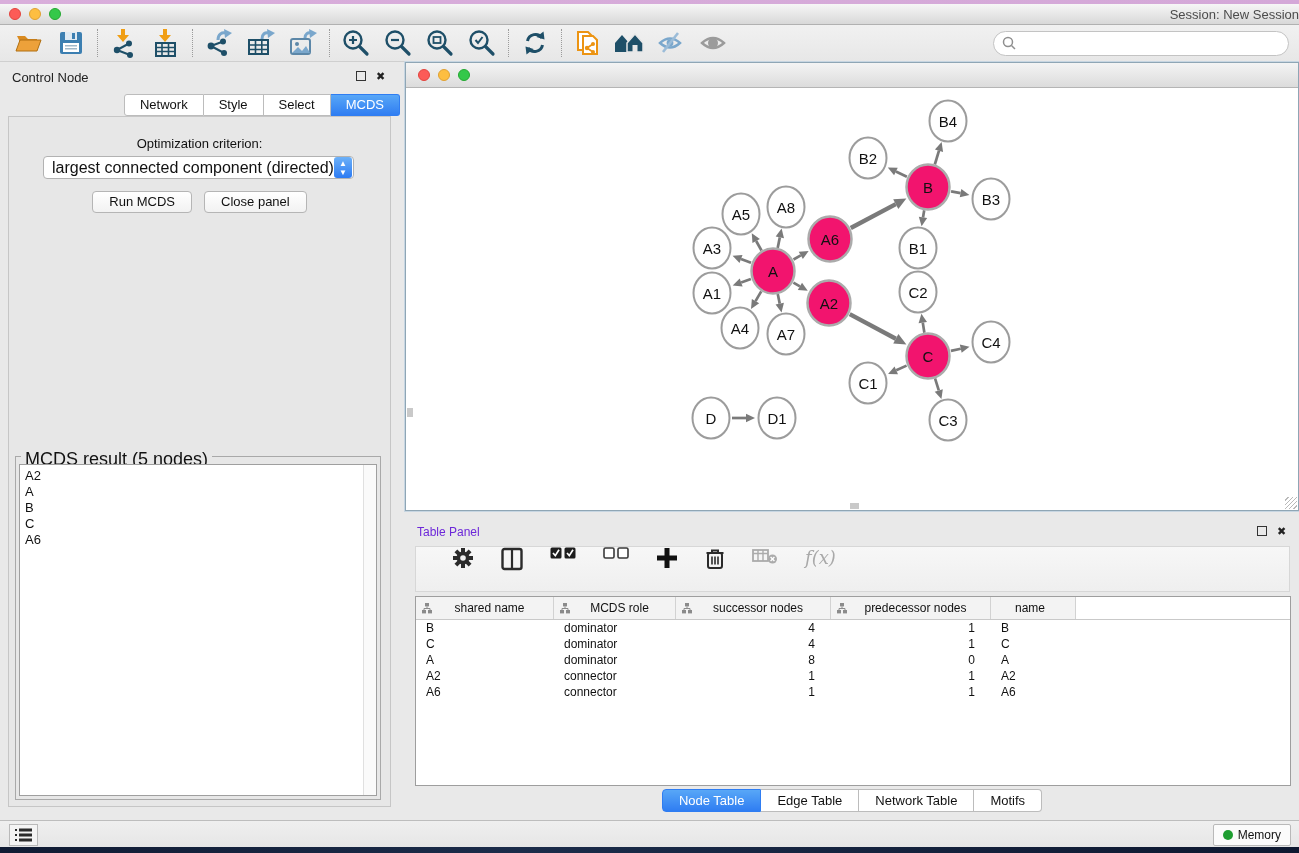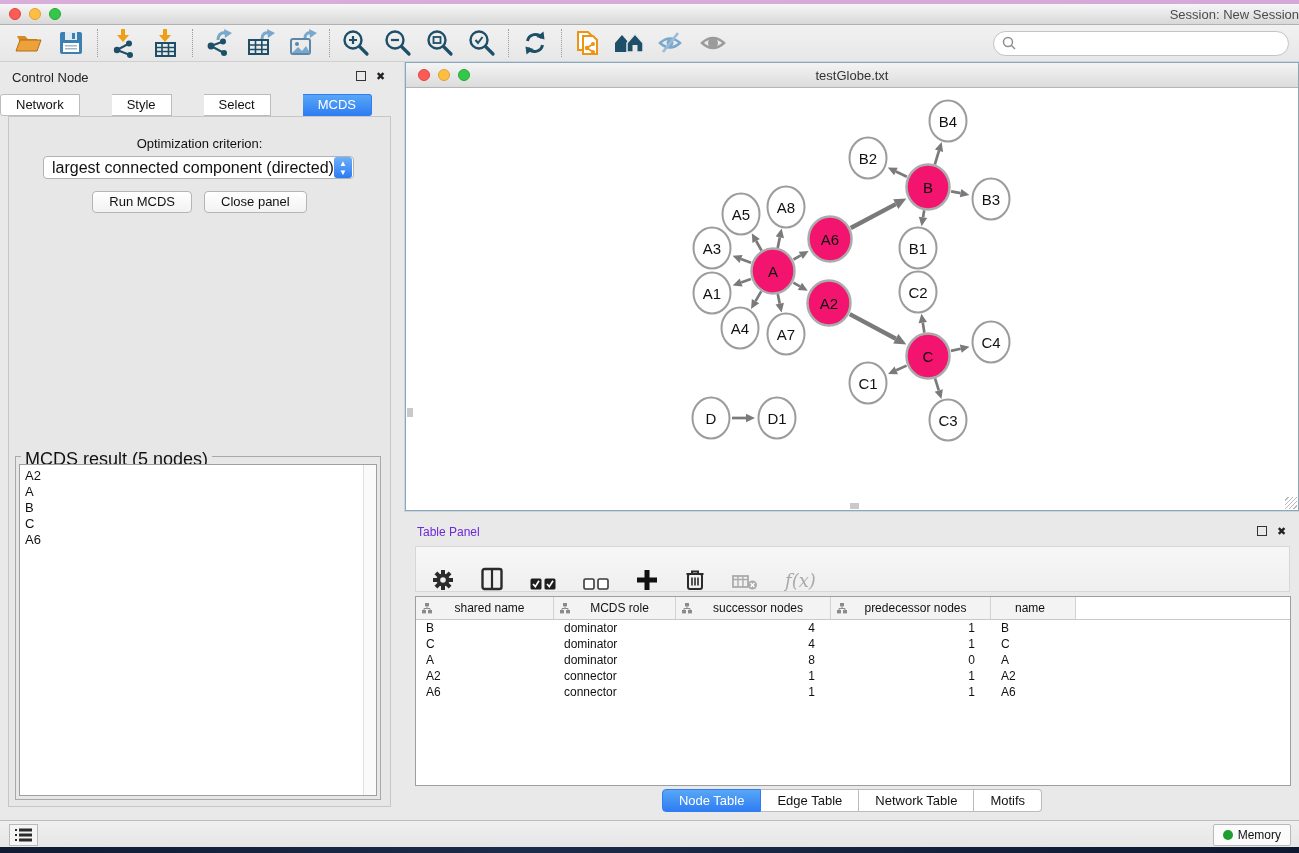--- a/index.html
+++ b/index.html
@@ -36,21 +36,21 @@
   
   .content { position:absolute; left:0; top:58px; width:1299px; height:758px; background:#e9e9e9; }
 
   
   .cpanel { position:absolute; left:0; top:0; width:400px; height:758px; background:#e9e9e9; }
   .cpanel-header { position:absolute; left:12px; top:8px; font-size:13px; color:#222; }
   .panel-winbtns { position:absolute; top:9px; display:flex; gap:9px; }
   .cpanel .panel-winbtns { right:14px; }
   .wb { width:11px; height:11px; font-size:11px; line-height:11px; color:#222; text-align:center; }
   .wb.float { border:1.5px solid #333; width:10px; height:10px; }
-  .cp-tabs { position:absolute; left:0; top:32px; width:100%; display:flex; justify-content:flex-start;gap:32px; }
+  .cp-tabs { position:absolute; left:0; top:32px; width:100%; display:flex; justify-content:flex-end; }
   .cp-tab { height:22px; line-height:20px; padding:0 15px; font-size:13px; background:#fff;
     border:1px solid #bcbcbc; border-left:none; color:#111; }
   .cp-tab:first-child { border-left:1px solid #bcbcbc; border-radius:3px 0 0 3px; }
   .cp-tab:last-child { border-radius:0 3px 3px 0; }
   .cp-tab.active { background:linear-gradient(#58a7f7,#2f7df2); color:#fff; border-color:#2f7df2; }
   .cp-box { position:absolute; left:8px; top:54px; width:383px; height:691px;
     background:#e7e7e7; border:1px solid #c6c6c6; }
   .opt-label { position:absolute; left:0; right:0; top:19px; text-align:center; font-size:13px; color:#111; }
   .dropdown { position:absolute; left:34px; right:36px; top:39px; height:23px; background:#fff;
     border:1px solid #b2b2b2; border-radius:4px; display:flex; align-items:center; }
@@ -86,21 +86,21 @@
     background:repeating-linear-gradient(135deg,transparent,transparent 2px,#b9b9b9 2px,#b9b9b9 3px); }
   .nub-left { position:absolute; left:1px; top:345px; width:6px; height:9px; background:#c9c9c9; }
   .nub-bottom { position:absolute; left:444px; bottom:1px; width:9px; height:6px; background:#c9c9c9; }
 
   
   .tpanel { position:absolute; left:405px; top:456px; width:894px; height:294px; background:#e9e9e9; }
   .tpanel-header { position:absolute; left:12px; top:7px; font-size:12px; color:#6d28d9; }
   .tpanel .panel-winbtns { right:12px; top:8px; }
   .t-toolbar { position:absolute; left:10px; right:9px; top:28px; height:46px;
     background:linear-gradient(#f7f7f7,#efefef); border:1px solid #d7d7d7;
-    display:flex; align-items:flex-end; gap:27px; padding-left:16px; }
+    display:flex; align-items:flex-start; gap:27px; padding-left:36px; }
   .t-tool { display:flex; align-items:center; justify-content:center; }
   .fx { font-family:"DejaVu Serif", serif; font-style:italic; font-size:18px; color:#a9a9a9; }
   .ntable { position:absolute; left:10px; right:8px; top:78px; height:190px;
     background:#fff; border:1px solid #9e9e9e; overflow:hidden; }
   .thead { display:flex; height:23px; border-bottom:1px solid #c9c9c9; }
   .th { background:#f3f3f3; border-right:1px solid #d2d2d2; display:flex; align-items:center;
     font-size:12px; color:#111; }
   .th .th-label { flex:1; text-align:center; padding-right:6px; }
   .th .colicon { margin-left:6px; }
   .trow { display:flex; height:16px; align-items:center; }
@@ -326,21 +326,20 @@
       </div>
     </div>
 
     <div class="netwin">
       <div class="netwin-titlebar">
         <div class="lights">
           <span class="light red"></span>
           <span class="light yellow"></span>
           <span class="light green"></span>
         </div>
-        <div class="title">testGlobe.txt</div>
       </div>
       <div class="net-canvas" id="net-canvas">
           <svg width="892" height="422">
             <g>
               <line x1="344.8937693396831" y1="190.97273892667167" x2="335.1614106582903" y2="194.48276992651822" stroke="#7a7a7a" stroke-width="2.7"></line>
               <polygon points="326.69519466072217,197.53615930269035 333.7195323417646,190.48483459433325 336.60328897481605,198.48070525870318" fill="#7a7a7a"></polygon>
             </g>
             <g>
               <line x1="345.01111376974586" y1="174.70910847055993" x2="335.0066158782075" y2="170.9369207409635" stroke="#7a7a7a" stroke-width="2.7"></line>
               <polygon points="326.5853403006634,167.76168568713538 336.50603243140415,166.96020727378988 333.5071993250109,174.91363420813713" fill="#7a7a7a"></polygon>

